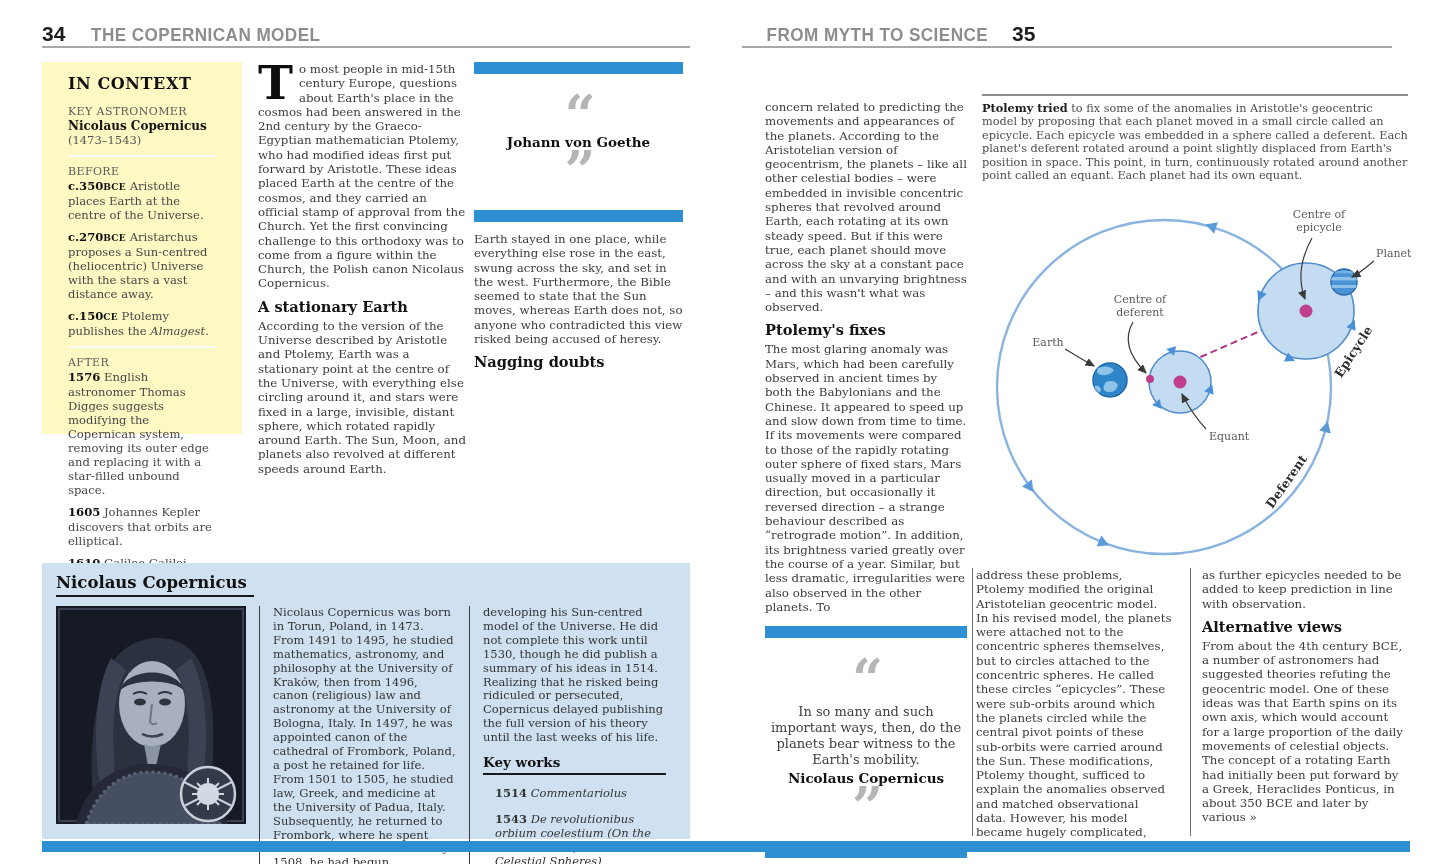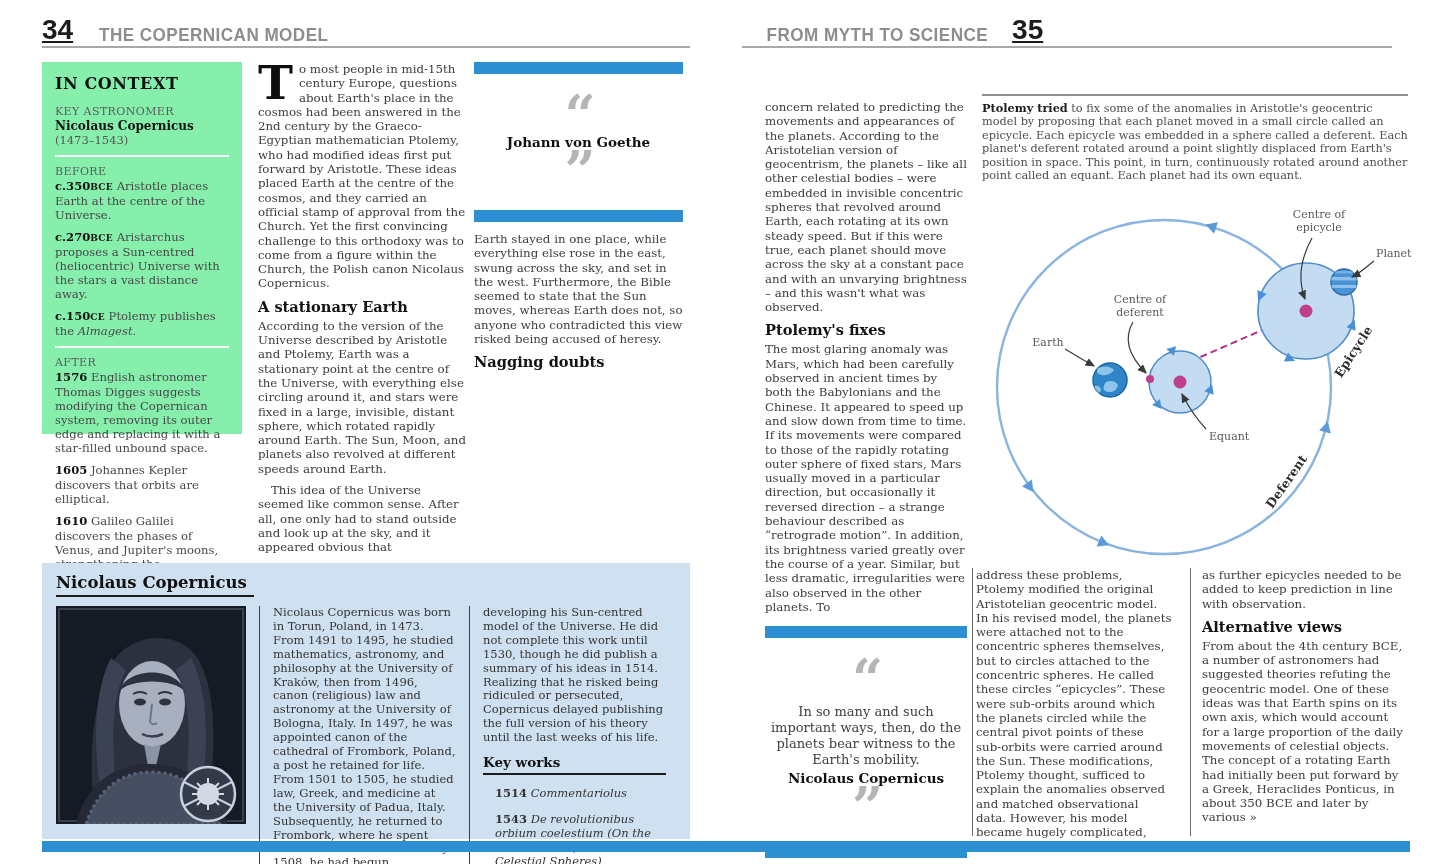--- a/index.html
+++ b/index.html
@@ -4,33 +4,33 @@
 <style>
   html,body{margin:0;padding:0;background:#f7f7f5;}
   #spread{position:relative;width:1445px;height:864px;background:#ffffff;overflow:hidden;
           font-family:"DejaVu Serif",serif;}
 
   
   .page-header{position:absolute;top:16px;height:30px;border-bottom:2px solid #a8a8a8;
                display:flex;align-items:flex-end;font-family:"Liberation Sans",sans-serif;font-weight:700;}
   .ph-left{left:42px;width:648px;}
   .ph-right{left:742px;width:650px;}
-  .pgnum{font-size:28px;color:#1c1c1c;letter-spacing:0;text-decoration:underline;}
+  .pgnum{font-size:21px;color:#1c1c1c;letter-spacing:0;}
   .ptitle{font-size:19px;color:#8d8d8d;letter-spacing:.5px;transform:scaleX(.9);}
   .ph-left .ptitle{margin-left:26px;transform-origin:left bottom;}
   .ph-right .ptitle{margin-right:24px;transform-origin:right bottom;}
 
   
   .body-text{font-size:11.8px;line-height:14.3px;color:#3c3c3c;margin:0 0 7px 0;text-align:left;}
   .indent{text-indent:13px;}
   .col-heading{font-size:14.6px;line-height:17px;font-weight:700;color:#131313;margin:4px 0 4px 0;}
 
   
-  .in-context{position:absolute;left:42px;top:62px;width:200px;height:372px;background:#86efac;
-              box-sizing:border-box;padding:12px 13px;}
+  .in-context{position:absolute;left:42px;top:62px;width:200px;height:372px;background:#fef9c3;
+              box-sizing:border-box;padding:12px 26px;}
   .ic-heading{font-size:16px;font-weight:700;color:#111;letter-spacing:.6px;margin:0 0 12px 0;}
   .ic-label{font-size:11px;color:#5c5c5c;letter-spacing:.4px;margin:0 0 1px 0;}
   .ic-name{font-size:12px;font-weight:700;color:#141414;margin:0;}
   .ic-dates{font-size:11.5px;color:#555;margin:0 0 8px 0;}
   .ic-rule{border:0;border-top:2px solid #fafaf8;margin:8px 0 8px 0;}
   .ic-item{font-size:11.6px;line-height:14px;color:#474747;margin:0 0 8px 0;}
   .ic-item b{color:#121212;}
   .era{font-size:9px;font-weight:700;letter-spacing:.3px;color:#121212;}
 
   
@@ -110,21 +110,20 @@
     <p class="ic-label">AFTER</p>
     <p class="ic-item"><b>1576</b><span class="era"></span><span> English astronomer Thomas Digges suggests modifying the Copernican system, removing its outer edge and replacing it with a star-filled unbound space.</span></p>
     <p class="ic-item"><b>1605</b><span class="era"></span><span> Johannes Kepler discovers that orbits are elliptical.</span></p>
     <p class="ic-item"><b>1610</b><span class="era"></span><span> Galileo Galilei discovers the phases of Venus, and Jupiter's moons, strengthening the heliocentric viewpoint.</span></p>
   </div>
 
   <div class="lcol1">
     <p class="body-text"><span class="dropcap">T</span><span>o most people in mid-15th century Europe, questions about Earth's place in the cosmos had been answered in the 2nd century by the Graeco-Egyptian mathematician Ptolemy, who had modified ideas first put forward by Aristotle. These ideas placed Earth at the centre of the cosmos, and they carried an official stamp of approval from the Church. Yet the first convincing challenge to this orthodoxy was to come from a figure within the Church, the Polish canon Nicolaus Copernicus.</span></p>
     <p class="col-heading">A stationary Earth</p>
     <p class="body-text">According to the version of the Universe described by Aristotle and Ptolemy, Earth was a stationary point at the centre of the Universe, with everything else circling around it, and stars were fixed in a large, invisible, distant sphere, which rotated rapidly around Earth. The Sun, Moon, and planets also revolved at different speeds around Earth.</p>
-    <p class="body-text indent">This idea of the Universe seemed like common sense. After all, one only had to stand outside and look up at the sky, and it appeared obvious that</p>
   </div>
 
   <div class="lcol2">
     <div class="quote">
       <div class="qbar"></div>
       <div class="qmark qopen">“</div>
       <p class="qattr">Johann von Goethe</p>
       <div class="qmark qclose">”</div>
       <div class="qbar"></div>
     </div>

